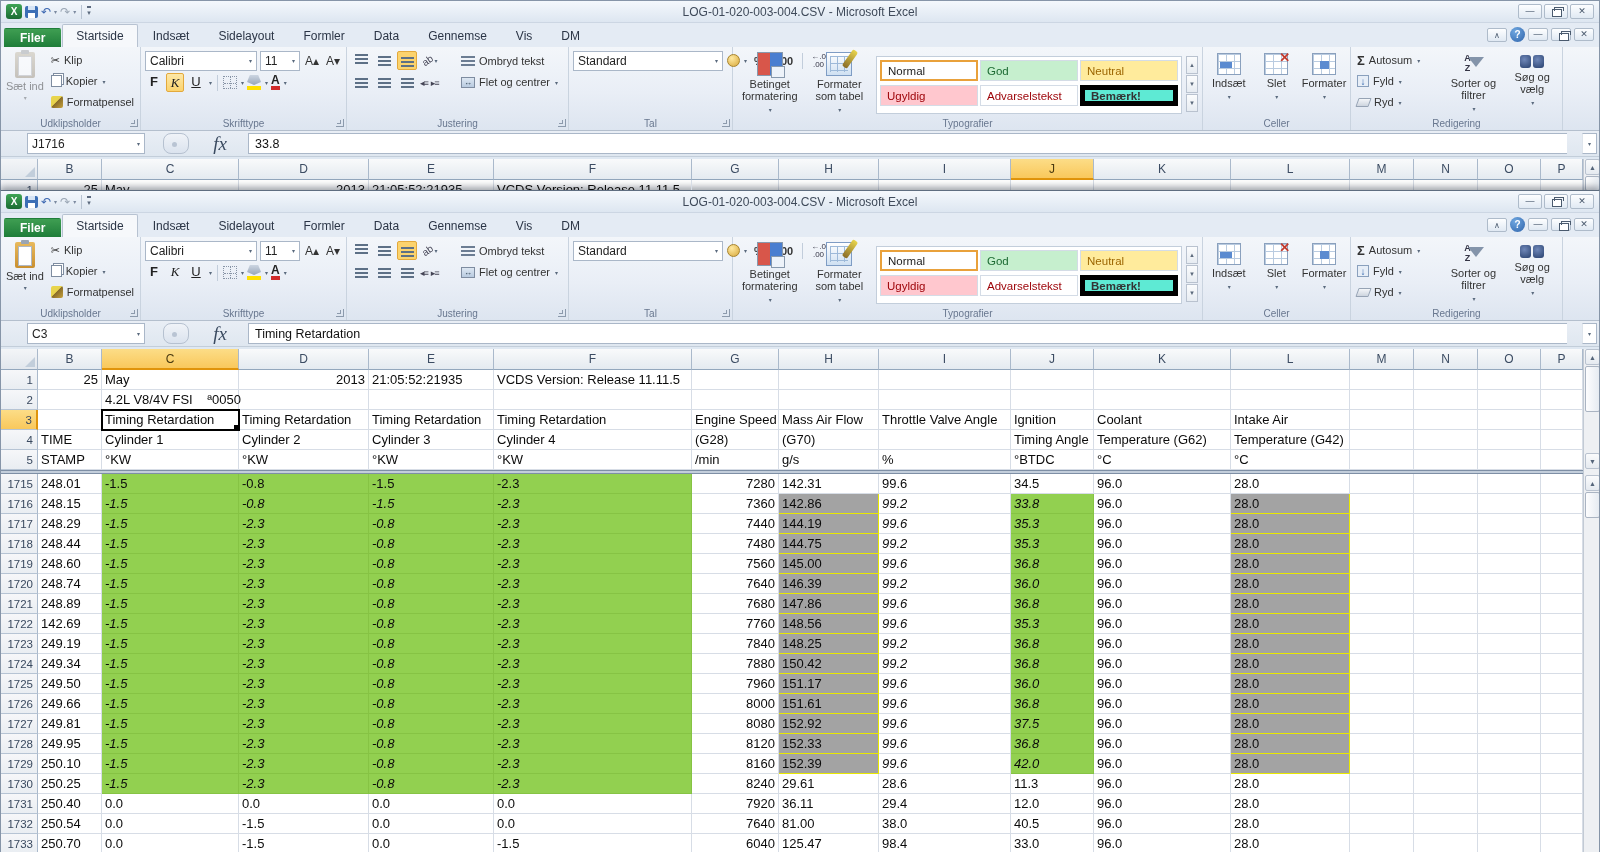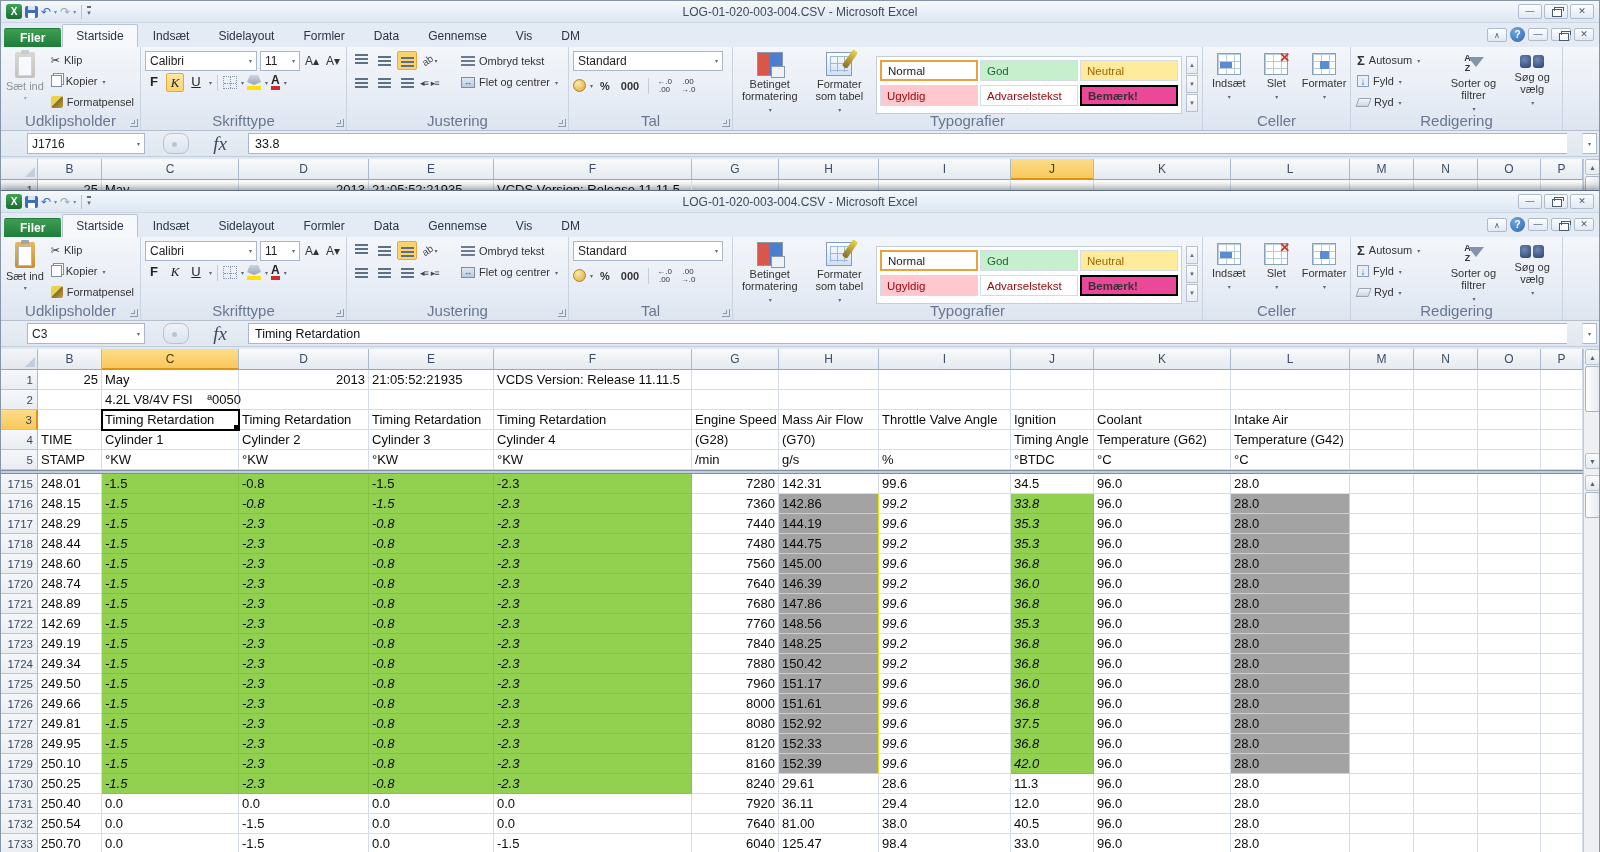--- a/index.html
+++ b/index.html
@@ -30,21 +30,21 @@
 .tab{font-size:12px;color:#2b3546;padding:4px 13px 4px;margin-right:1px;border:1px solid transparent;border-bottom:none}
 .tab.file{background:linear-gradient(#3f9e52,#1e7d39);color:#fff;border-radius:2px 2px 0 0;padding:2px 15px;font-weight:bold}
 .tab.active{background:#f6f8fb;border-color:#b7c2d1;border-radius:2px 2px 0 0}
 .wbctrl{position:absolute;top:26px;right:5px;display:flex;gap:3px;align-items:center;z-index:6}
 .wsm{font-size:8px;color:#4a5a6e;width:20px;height:14px;text-align:center;line-height:13px;background:linear-gradient(#fdfeff,#e0e9f3);border:1px solid #aebbca;border-radius:2px}
 .help{width:15px;height:15px;border-radius:50%;background:radial-gradient(circle at 35% 30%,#6fa7e0,#2f64ab);color:#fff;font-size:10px;font-weight:bold;text-align:center;line-height:15px}
 .wbtn.small{width:20px;height:13px;line-height:11px}
 
 .ribbon{height:84px;background:linear-gradient(#f3f6fa,#e9eef6 55%,#dde5f0);border-bottom:1px solid #b4bfcd;display:flex;position:relative}
 .rgroup{position:relative;height:83px;border-right:1px solid #c9d3df;padding:3px 4px 16px;flex:none;display:flex;gap:4px}
-.glabel{position:absolute;bottom:1px;left:0;right:0;text-align:center;font-size:15px;color:#68778f}
+.glabel{position:absolute;bottom:1px;left:0;right:0;text-align:center;font-size:10px;color:#68778f}
 .launcher{position:absolute;right:2px;bottom:3px;width:8px;height:8px;border-right:1px solid #8c9aac;border-bottom:1px solid #8c9aac}
 .launcher::before{content:"";position:absolute;right:2px;bottom:2px;width:3px;height:3px;border-right:1px solid #8c9aac;border-bottom:1px solid #8c9aac}
 .col{display:flex;flex-direction:column;justify-content:flex-start;gap:1px}
 .row{display:flex;align-items:center;gap:3px;height:21px}
 .sbtn{display:flex;align-items:center;gap:4px;font-size:11px;color:#333;height:20px;padding:0 2px;white-space:nowrap}
 .dd{font-size:6px;color:#5a6a7e;margin-left:1px}
 .ic{display:inline-block;flex:none}
 
 .g-clip{width:140px}
 .pastebig{width:42px;display:flex;flex-direction:column;align-items:center;font-size:11px;color:#333;gap:2px;padding-top:2px}
@@ -78,21 +78,21 @@
 .vai{width:16px;height:13px;background-repeat:no-repeat;background-image:repeating-linear-gradient(#5d7086 0 2px,rgba(0,0,0,0) 2px 4px);background-size:13px 10px}
 .va-t{background-position:center top}.va-m{background-position:center center}.va-b{background-position:center bottom}
 .hl{background-color:#fbd36e;border:1px solid #e3a93c;border-radius:2px}
 .albtn{width:20px;height:19px;display:flex;align-items:center;justify-content:center}
 .rot{font-size:10px;color:#445;transform:rotate(-35deg);display:inline-block}
 .indic{font-size:9px;color:#445;letter-spacing:-1px}
 .alright{display:flex;flex-direction:column;gap:1px;padding-top:1px}
 .wrapic{width:14px;height:11px;background:repeating-linear-gradient(#6c7d93 0 2px,rgba(0,0,0,0) 2px 4px)}
 .mergeic{width:14px;height:11px;border:1px solid #7e8ca0;background:linear-gradient(#dde7f2,#b9cbe0);text-align:center;font-size:8px;line-height:9px;color:#345}
 
-.g-tal{width:164px;flex-direction:column}
+.g-tal{width:164px;flex-direction:row}
 .numfmt{width:150px}
 .coinic{width:13px;height:13px;border-radius:50%;background:radial-gradient(circle at 35% 30%,#ffe9a0,#d8a93c);border:1px solid #a8842d;font-size:8px;text-align:center;line-height:12px;color:#7a5c14}
 .tbtn{font-size:11px;color:#333;padding:0 4px;font-weight:bold}
 .decbtn{font-size:8px;color:#334;white-space:pre-line;line-height:8px;text-align:center;padding:0 3px}
 
 .g-typ{width:470px}
 .bigbtn{width:82px;display:flex;flex-direction:column;align-items:center;text-align:center;font-size:11px;line-height:12px;color:#333;padding-top:2px;gap:2px}
 .cfic{width:26px;height:24px;background:linear-gradient(90deg,#d8564a 50%,#4a7ed0 50%);border:1px solid #8899ad;position:relative}
 .cfic::after{content:"";position:absolute;right:-3px;bottom:-3px;width:12px;height:10px;background:#eef3fa;border:1px solid #8899ad;font-size:7px}
 .ftic{width:26px;height:24px;background:linear-gradient(#fff,#cfe0f2);border:1px solid #7e9cc4;position:relative}
@@ -100,21 +100,21 @@
  repeating-linear-gradient(#9db9d9 0 1px,rgba(0,0,0,0) 1px 7px),
  repeating-linear-gradient(90deg,#9db9d9 0 1px,rgba(0,0,0,0) 1px 7px)}
 .ftic::after{content:"";position:absolute;right:-2px;top:-4px;width:6px;height:20px;background:linear-gradient(#e8d44c,#8a6d28);transform:rotate(35deg);border-radius:2px}
 .stylegal{display:grid;grid-template-columns:repeat(3,98px);grid-auto-rows:23px;align-content:start;gap:2px;background:#fff;border:1px solid #c3cedb;padding:3px;margin-top:6px;height:58px}
 .style{height:21px;border:1px solid #d4dce6;font-size:11.5px;display:flex;align-items:center;padding:0 6px;background:#fff;color:#222}
 .st0{border:2px solid #e9a13b}
 .st1{background:#c6efce;color:#1d6b33}
 .st2{background:#ffeb9c;color:#9c6500}
 .st3{background:#ffc7ce;color:#9c0006}
 .st4{color:#9c0006}
-.st5{background:#ec4899;border:2px solid #000000;font-weight:bold;color:#333}
+.st5{background:#5eead4;border:5px solid #000000;font-weight:bold;color:#333}
 .galsb{width:15px;display:flex;flex-direction:column;gap:1px;margin-top:6px}
 .galsb span{height:18px;background:linear-gradient(#fbfcfd,#e7ecf2);border:1px solid #b9c2cf;font-size:6px;text-align:center;line-height:17px;color:#5c6a7c}
 
 .g-cell{width:148px;justify-content:center}
 .bigv{width:44px;display:flex;flex-direction:column;align-items:center;text-align:center;font-size:11px;line-height:12px;color:#333;padding-top:3px;gap:2px}
 .tblic{width:24px;height:22px;background:#fff;border:1px solid #8aa0bd;position:relative}
 .tblic::before{content:"";position:absolute;inset:0;background:
  repeating-linear-gradient(#b9cbe0 0 1px,rgba(0,0,0,0) 1px 7px),
  repeating-linear-gradient(90deg,#b9cbe0 0 1px,rgba(0,0,0,0) 1px 8px)}
 .insic::after{content:"";position:absolute;left:2px;top:8px;width:12px;height:6px;background:#5b8bd0}

